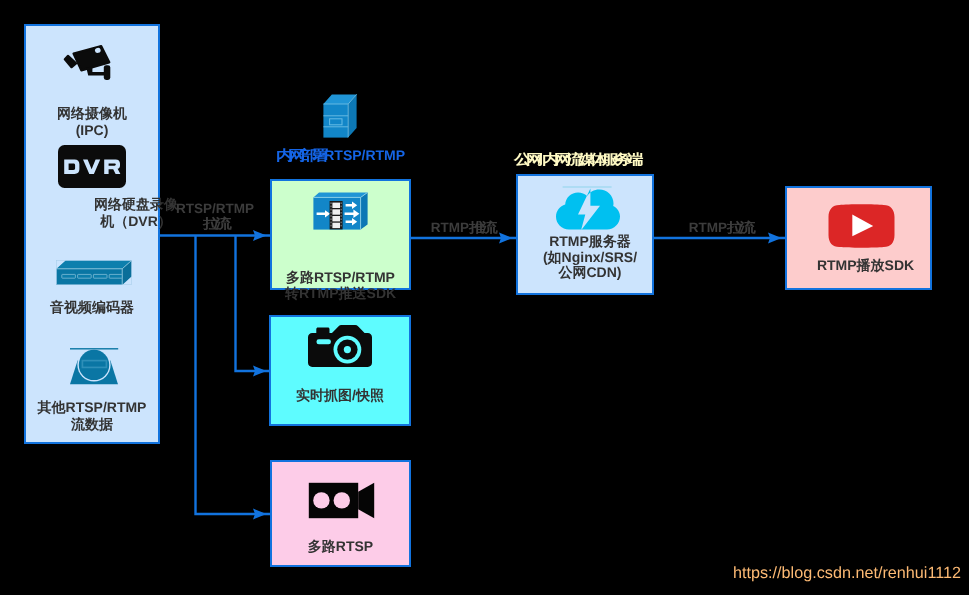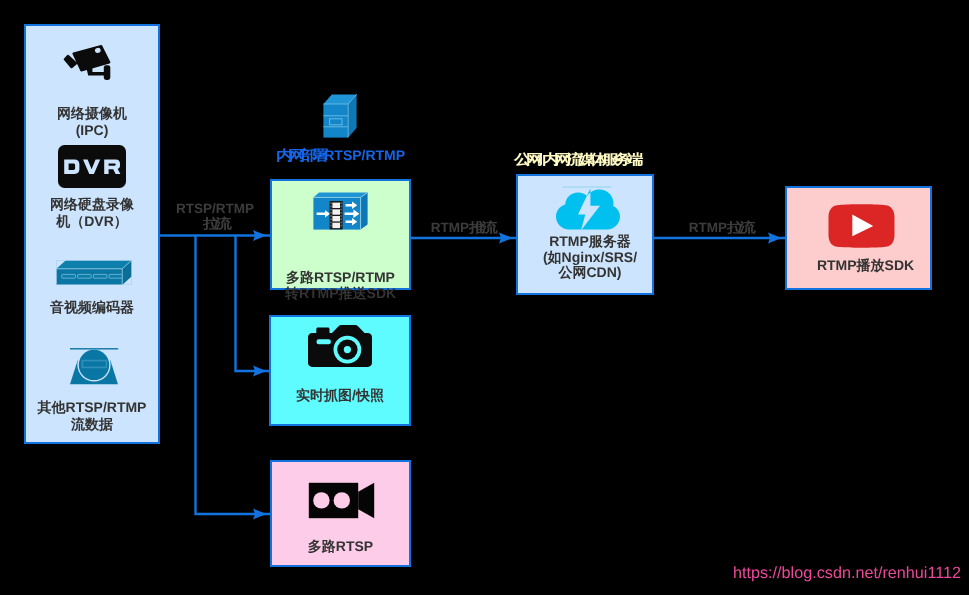--- a/index.html
+++ b/index.html
@@ -15,21 +15,21 @@
   .cap.side{line-height:16.9px;}
   .boxtitle{position:absolute;font-weight:bold;text-align:center;
             font-size:14px;line-height:1.18;}
   .edgelabel{position:absolute;color:#3c3c3c;font-weight:bold;text-align:center;
              line-height:15.4px;font-size:13.5px;white-space:nowrap;}
   
   
   .cjknarrow{display:inline-block;text-align:right;}
   .cjknarrow > i{display:inline-block;width:12.1px;font-style:normal;
                  transform:scaleX(1.25);transform-origin:left center;}
-  .wm{position:absolute;color:#ec4899;font-size:16.2px;white-space:nowrap;}
+  .wm{position:absolute;color:#fdba74;font-size:16.2px;white-space:nowrap;}
   .ic{position:absolute;}
 </style>
 </head>
 <body>
 
 <div id="stage">
 
   <svg class="lines" viewBox="0 0 969 595">
     <g stroke="#1273de" stroke-width="2.4" fill="none">
       <path d="M159 235.5 H270"></path>
@@ -83,21 +83,21 @@
                  L35.9 29.0 L31.3 29.0 Z"></path>
 
         <path d="M46.2 14.5 L57.6 14.5 C60.4 14.5 62.0 16.1 62.0 18.6
                  L62.0 20.4 C62.0 22.1 61.1 23.3 59.6 23.8 L62.4 29.0
                  L57.6 29.0 L55.2 24.3 L50.6 24.3 L50.6 29.0 L46.2 29.0 Z
                  M50.6 18.4 L50.6 20.8 L56.4 20.8 C57.4 20.8 57.8 20.4 57.8 19.6
                  C57.8 18.8 57.4 18.4 56.4 18.4 Z"></path>
       </g>
     </svg>
   </span>
-  <div class="cap side" style="left:24px;width:136px;top:196px;">
+  <div class="cap side" style="left:24px;width:136px;top:196px;padding-left:44px;">
     <div>网络硬盘录像</div>
     <div>机（DVR）</div>
   </div>
 
   <span class="ic" style="left:56px;top:260px;width:76px;height:25px;">
     <svg viewBox="0 0 76 25" width="76" height="25">
 
       <polygon points="0.4,8.8 9.6,0.4 75.6,0.4 66.2,8.8" fill="#0d7fad"></polygon>
       <polygon points="0.4,8.8 66.2,8.8 66.2,25.0 0.4,25.0" fill="#0a76a4"></polygon>
       <polygon points="66.2,8.8 75.6,0.4 75.6,16.6 66.2,25.0" fill="#0a6e99"></polygon>

